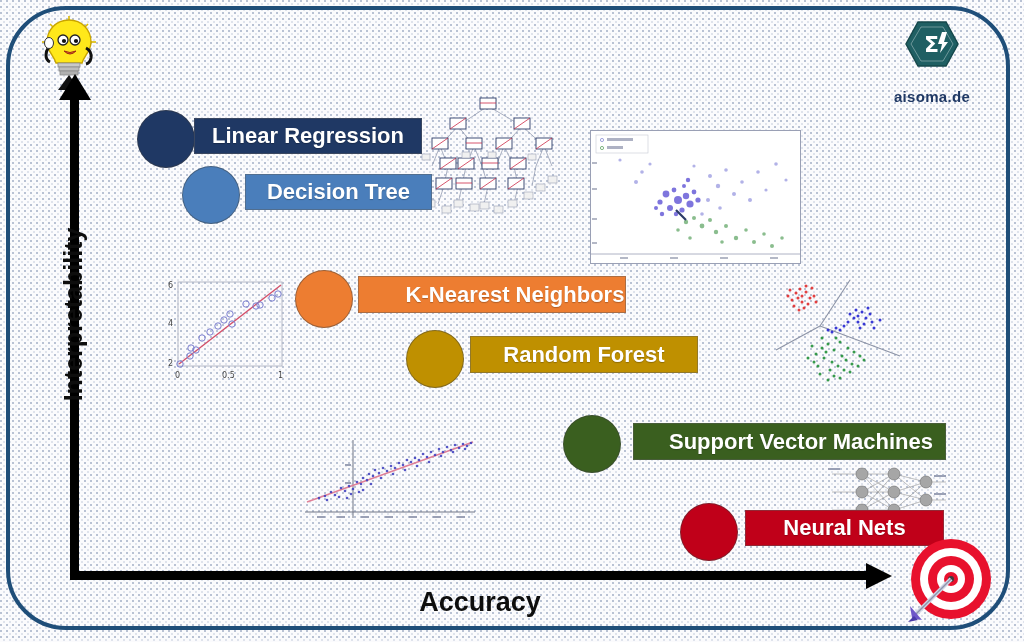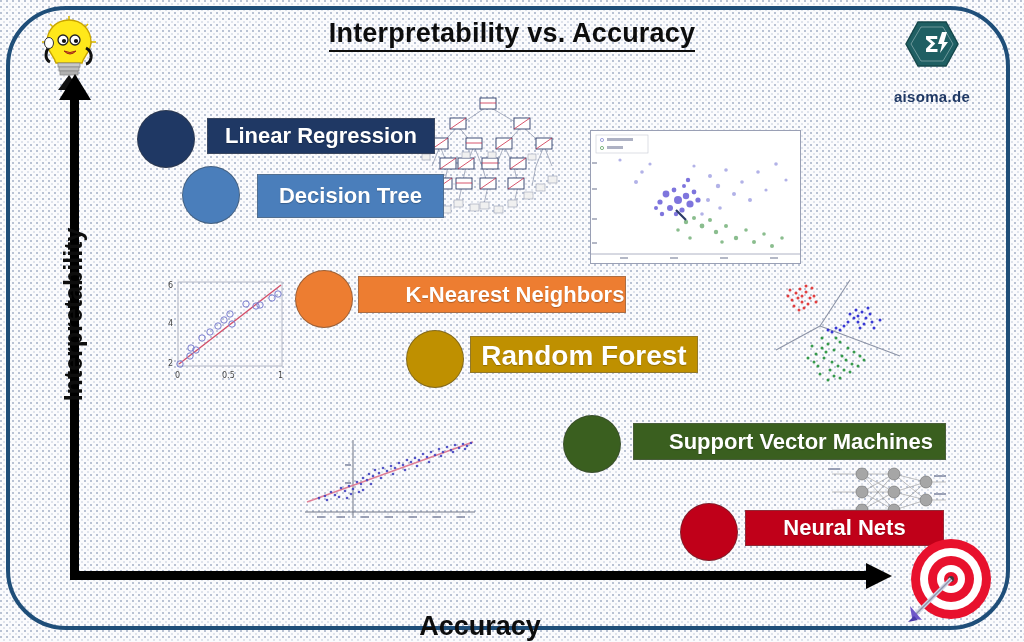--- a/index.html
+++ b/index.html
@@ -52,21 +52,21 @@
   }
   #y-label{
     position:absolute;left:-37px;top:300px;width:220px;
     transform:rotate(-90deg);
     text-align:center;
     font-size:25px;font-weight:bold;color:#0d0d0d;
   }
   #x-label{
     position:absolute;left:330px;top:587px;width:300px;
     text-align:center;
-    font-size:27px;font-weight:bold;color:#0d0d0d;margin-top:24px;
+    font-size:27px;font-weight:bold;color:#0d0d0d;
   }
   
   .algo-dot{
     position:absolute;border-radius:50%;
     border:1px solid rgba(60,60,60,.45);
     box-sizing:border-box;
   }
   .algo-box{
     position:absolute;
     display:flex;align-items:center;
@@ -90,23 +90,20 @@
   
   #target{position:absolute;left:908px;top:536px;width:86px;height:86px;}
 </style>
 </head>
 <body>
 
 <div id="canvas">
 
   <div id="frame"></div>
 
-  <div id="title">
-    <span>Interpretability vs. Accuracy</span>
-  </div>
 
   <div id="bulb">
     <svg width="62" height="76" viewBox="0 0 62 76">
       <g stroke="#d9b800" stroke-width="1.6">
         <line x1="31" y1="2" x2="31" y2="9"></line>
         <line x1="12" y1="10" x2="17" y2="15"></line>
         <line x1="50" y1="10" x2="45" y2="15"></line>
         <line x1="4" y1="28" x2="11" y2="28"></line>
         <line x1="58" y1="28" x2="51" y2="28"></line>
       </g>
@@ -498,33 +495,33 @@
         <rect x="2" y="6" width="12" height="2"></rect>
           <rect x="108" y="13" width="12" height="2"></rect>
         <rect x="108" y="31" width="12" height="2"></rect>
           <rect x="58" y="58" width="22" height="2"></rect>
       </g>
     </svg>
   </div>
 
   <div id="algo-layer">
       <div class="algo-dot" style="left: 137px; top: 110px; width: 58px; height: 58px; background: rgb(31, 56, 100);"></div>
-      <div class="algo-box" style="left: 207px; top: 118px; width: 228px; height: 36px; background: rgb(31, 56, 100); color: rgb(255, 255, 255); font-size: 22px;">
+      <div class="algo-box" style="left: 194px; top: 118px; width: 228px; height: 36px; background: rgb(31, 56, 100); color: rgb(255, 255, 255); font-size: 22px;">
         <span style="text-align: center;">Linear Regression</span>
       </div>
       <div class="algo-dot" style="left: 182px; top: 166px; width: 58px; height: 58px; background: rgb(74, 126, 187);"></div>
-      <div class="algo-box" style="left: 245px; top: 174px; width: 187px; height: 44px; background: rgb(74, 126, 187); color: rgb(255, 255, 255); font-size: 22px; margin-left: 12px;">
+      <div class="algo-box" style="left: 245px; top: 174px; width: 187px; height: 36px; background: rgb(74, 126, 187); color: rgb(255, 255, 255); font-size: 22px;">
         <span style="text-align: center;">Decision Tree</span>
       </div>
       <div class="algo-dot" style="left: 295px; top: 270px; width: 58px; height: 58px; background: rgb(237, 125, 49);"></div>
       <div class="algo-box" style="left: 358px; top: 276px; width: 268px; height: 37px; background: rgb(237, 125, 49); color: rgb(255, 255, 255); font-size: 22px;">
         <span style="text-align: center; margin-left: 46px;">K-Nearest Neighbors</span>
       </div>
       <div class="algo-dot" style="left: 406px; top: 330px; width: 58px; height: 58px; background: rgb(191, 144, 0);"></div>
-      <div class="algo-box" style="left: 470px; top: 336px; width: 228px; height: 37px; background: rgb(191, 144, 0); color: rgb(255, 255, 255); font-size: 28px; align-items: flex-end;">
+      <div class="algo-box" style="left: 470px; top: 336px; width: 228px; height: 37px; background: rgb(191, 144, 0); color: rgb(255, 255, 255); font-size: 22px;">
         <span style="text-align: center;">Random Forest</span>
       </div>
       <div class="algo-dot" style="left: 563px; top: 415px; width: 58px; height: 58px; background: rgb(58, 95, 31);"></div>
       <div class="algo-box" style="left: 633px; top: 423px; width: 313px; height: 37px; background: rgb(58, 95, 31); color: rgb(255, 255, 255); font-size: 22px; padding-left: 23px;">
         <span style="text-align: center;">Support Vector Machines</span>
       </div>
       <div class="algo-dot" style="left: 680px; top: 503px; width: 58px; height: 58px; background: rgb(192, 0, 25);"></div>
       <div class="algo-box" style="left: 745px; top: 510px; width: 199px; height: 36px; background: rgb(192, 0, 25); color: rgb(255, 255, 255); font-size: 22px;">
         <span style="text-align: center;">Neural Nets</span>
       </div>

